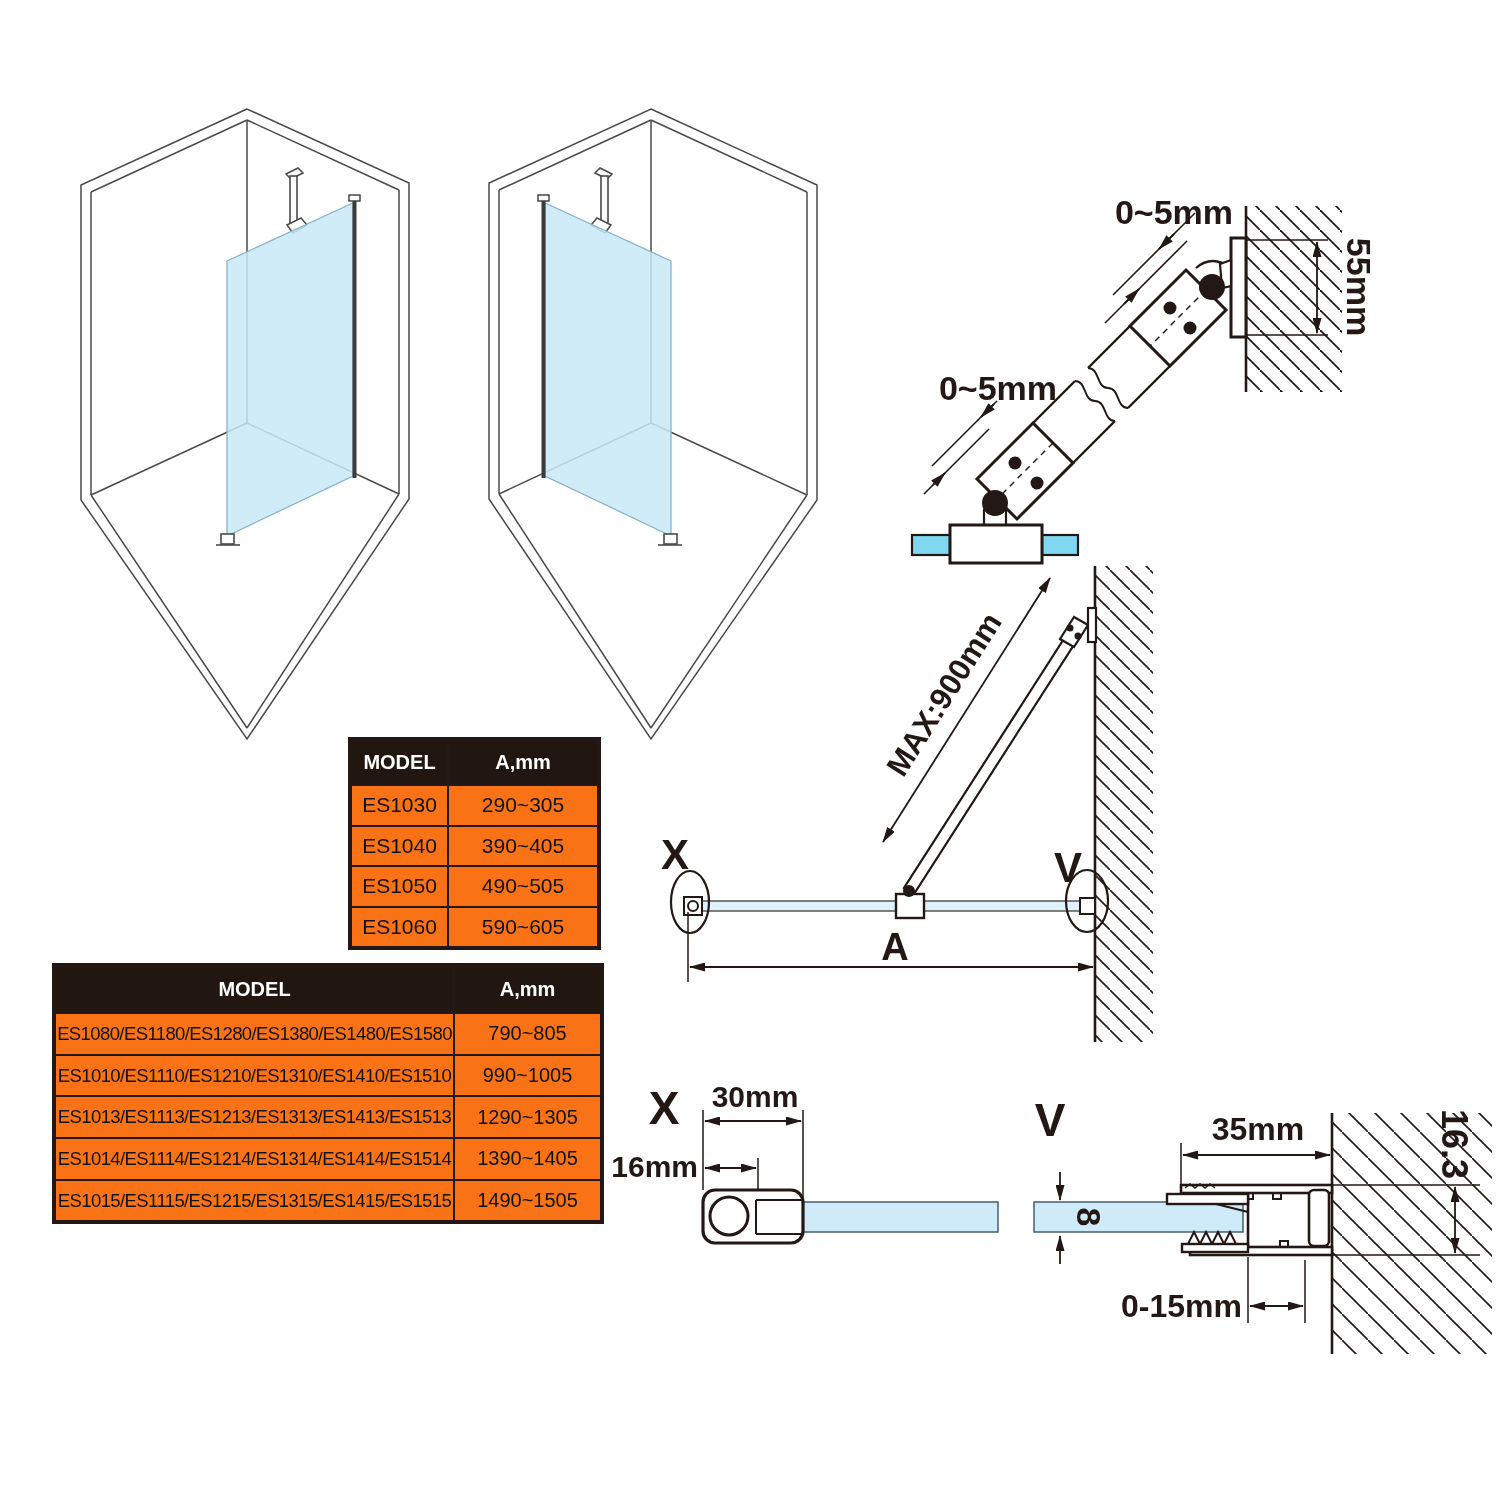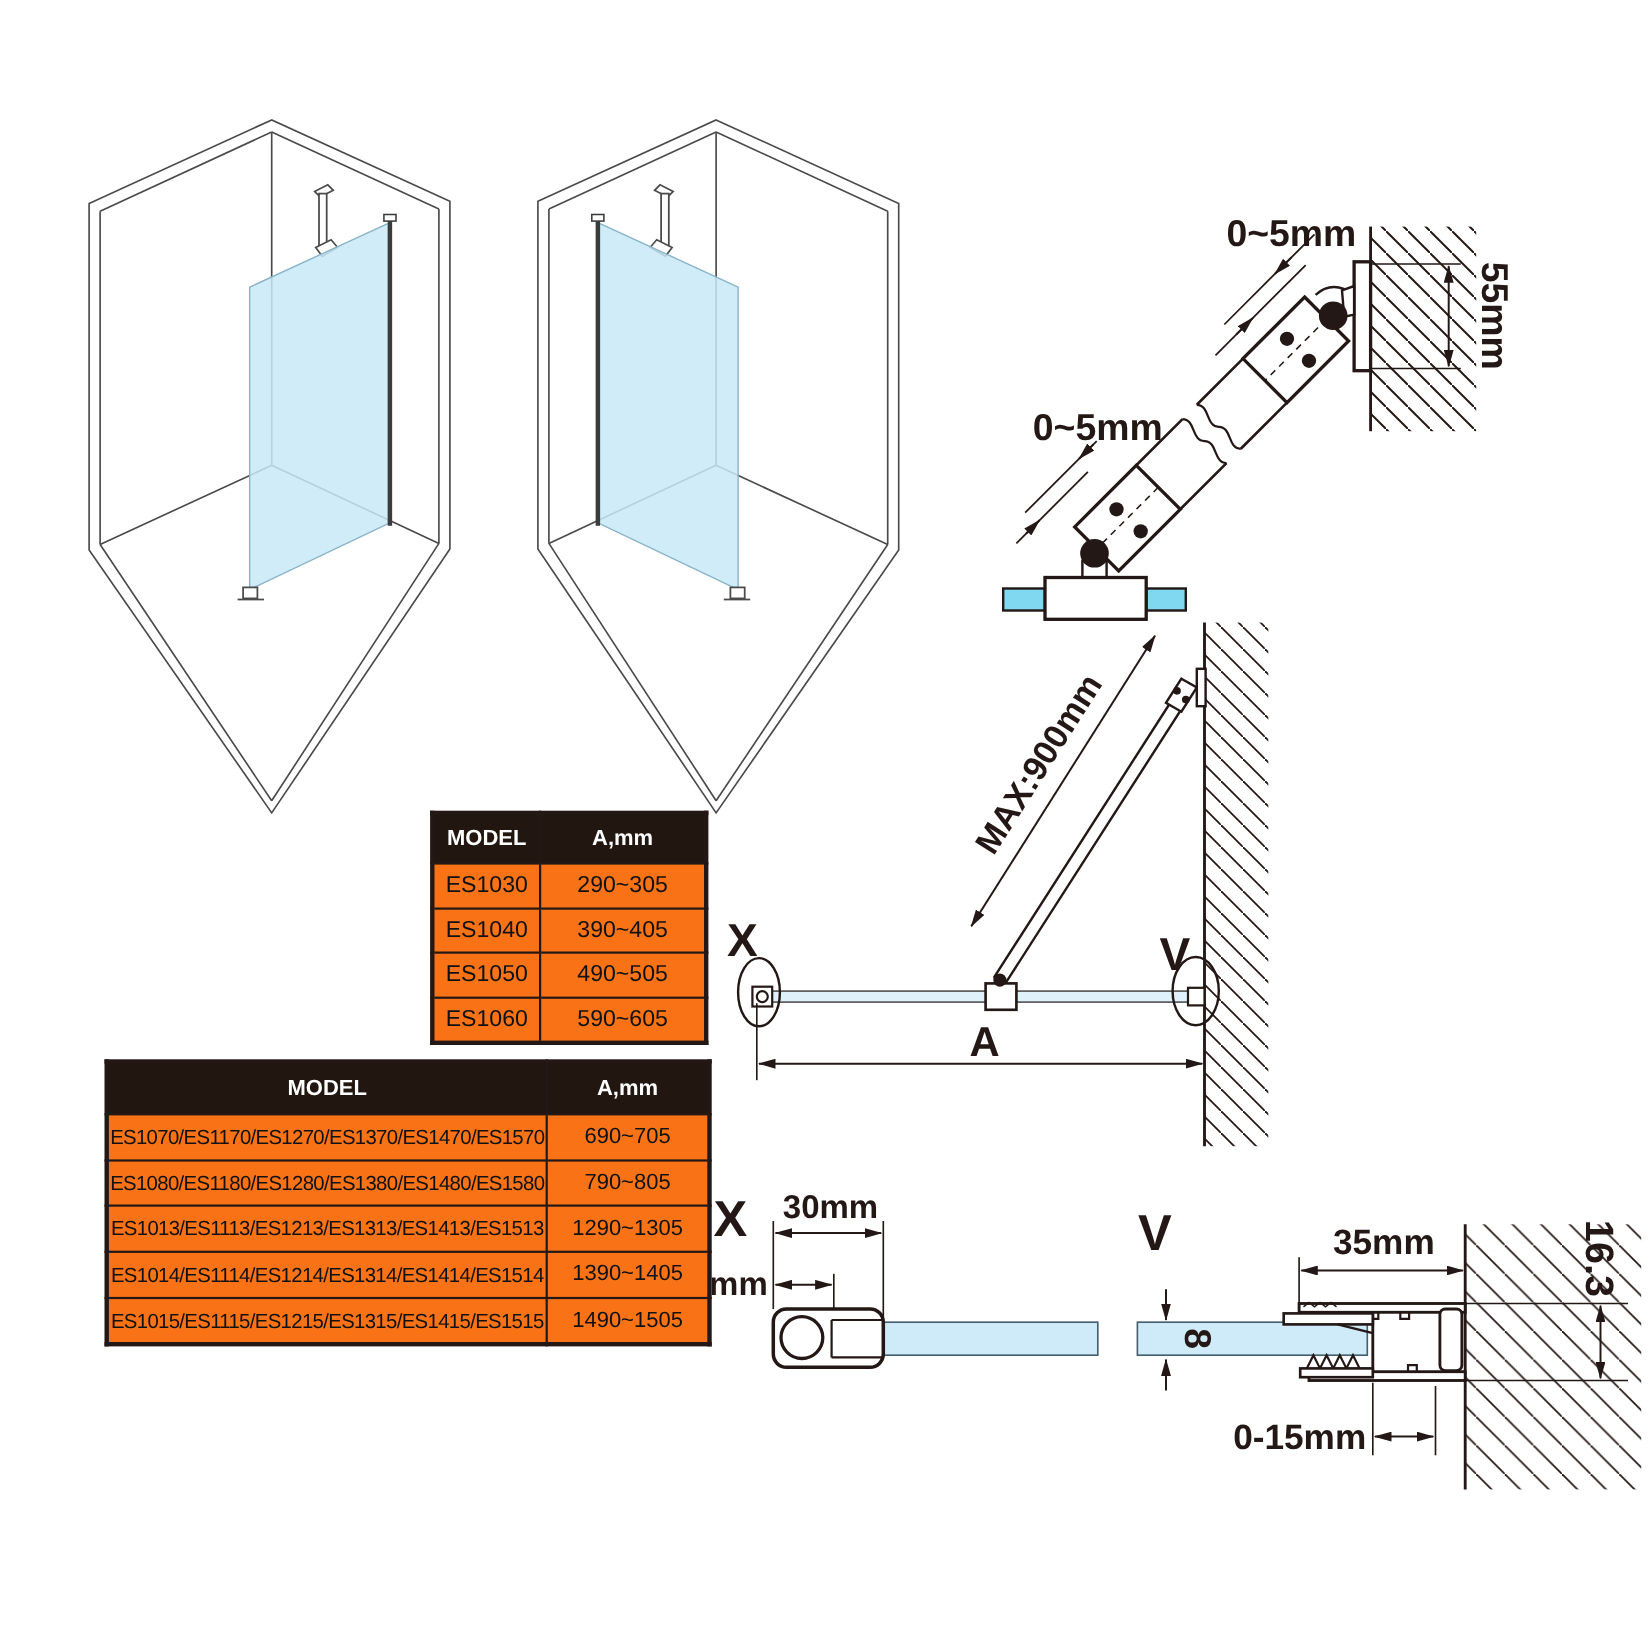--- a/index.html
+++ b/index.html
@@ -2,21 +2,21 @@
 <html><head>
 <meta charset="utf-8">
 <style>
   html,body{margin:0;padding:0;background:#ffffff;}
   #canvas{position:relative;width:1500px;height:1500px;background:#ffffff;overflow:hidden;
           font-family:"Liberation Sans", sans-serif;color:#231815;}
   svg{position:absolute;overflow:visible;}
   svg text{font-family:"Liberation Sans", sans-serif;font-weight:bold;fill:#231815;}
   table{position:absolute;border-collapse:collapse;table-layout:fixed;background:#fff;}
   table, th, td{border:2px solid #231815;}
-  table{border:4px solid #231815;margin-left:43px;}
+  table{border:4px solid #231815;}
   th{background:#211710;color:#ffffff;font-weight:bold;text-align:center;}
   td{text-align:center;color:#111;background:#f97316;}
   #small-table{left:348px;top:737px;width:249px;}
   #small-table th{height:41px;font-size:20px;}
   #small-table td{height:36.5px;font-size:21px;}
   #small-table col.c1{width:98px;} #small-table col.c2{width:151px;}
   #large-table{left:52px;top:963px;width:548px;}
   #large-table th{height:43px;font-size:20px;}
   #large-table td{height:37.7px;}
   #large-table td.model{font-size:18.5px;letter-spacing:-0.6px;}
@@ -324,28 +324,28 @@
         <col class="c2">
       </colgroup>
     <thead>
       <tr>
         <th>MODEL</th>
         <th>A,mm</th>
       </tr>
     </thead>
     <tbody>
       <tr>
-        <td class="model">ES1070/ES1170/ES1270/ES1370/ES1470/ES1570</td>
-        <td class="val">690~705</td>
-      </tr>
-      <tr>
         <td class="model">ES1080/ES1180/ES1280/ES1380/ES1480/ES1580</td>
         <td class="val">790~805</td>
       </tr>
       <tr>
+        <td class="model">ES1010/ES1110/ES1210/ES1310/ES1410/ES1510</td>
+        <td class="val">990~1005</td>
+      </tr>
+      <tr>
         <td class="model">ES1013/ES1113/ES1213/ES1313/ES1413/ES1513</td>
         <td class="val">1290~1305</td>
       </tr>
       <tr>
         <td class="model">ES1014/ES1114/ES1214/ES1314/ES1414/ES1514</td>
         <td class="val">1390~1405</td>
       </tr>
       <tr>
         <td class="model">ES1015/ES1115/ES1215/ES1315/ES1415/ES1515</td>
         <td class="val">1490~1505</td>

